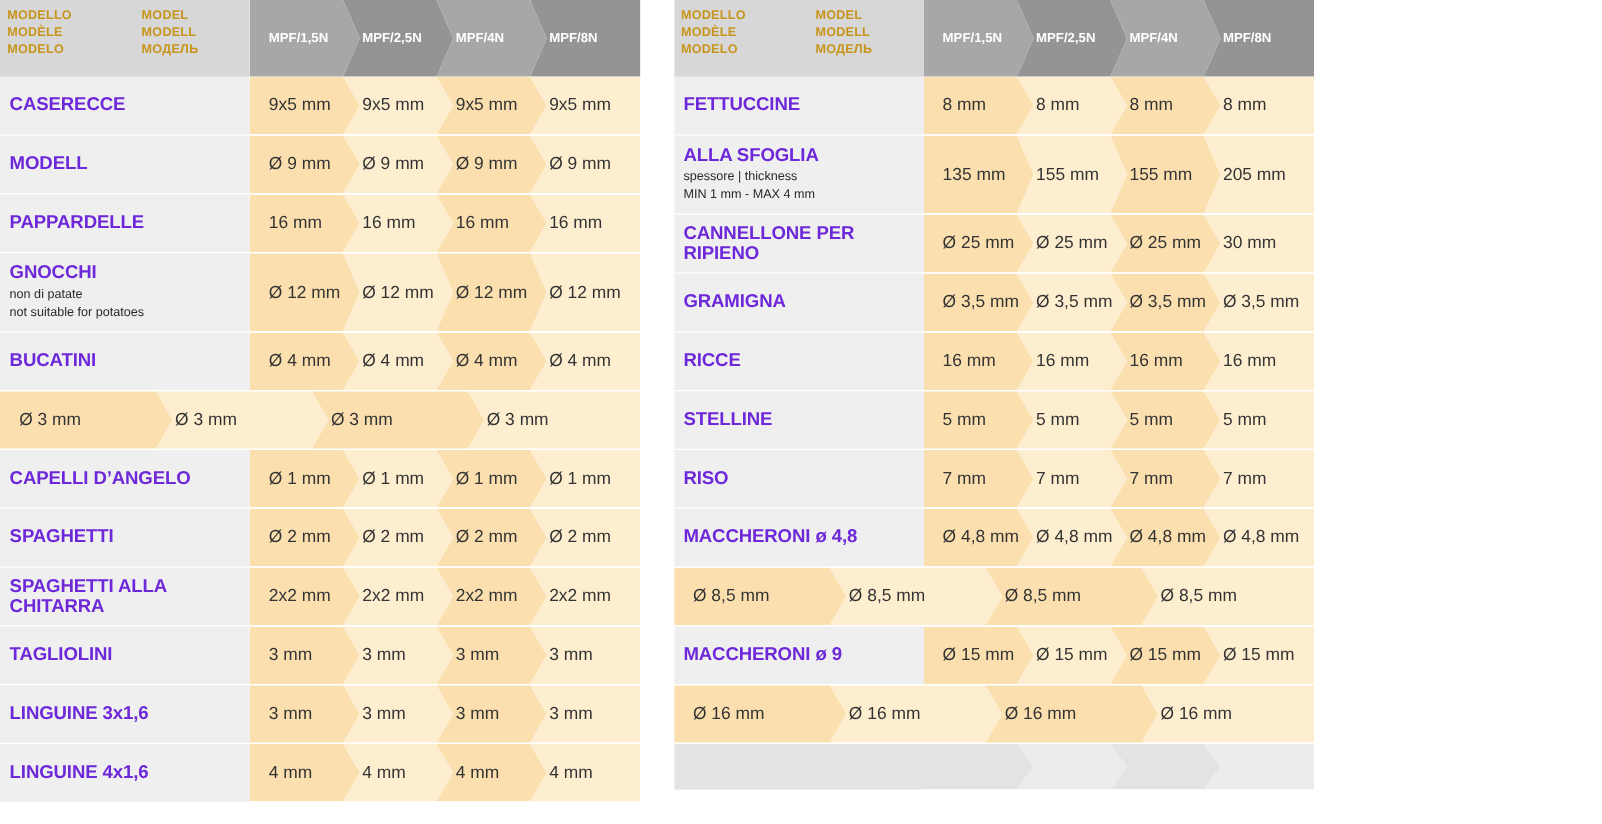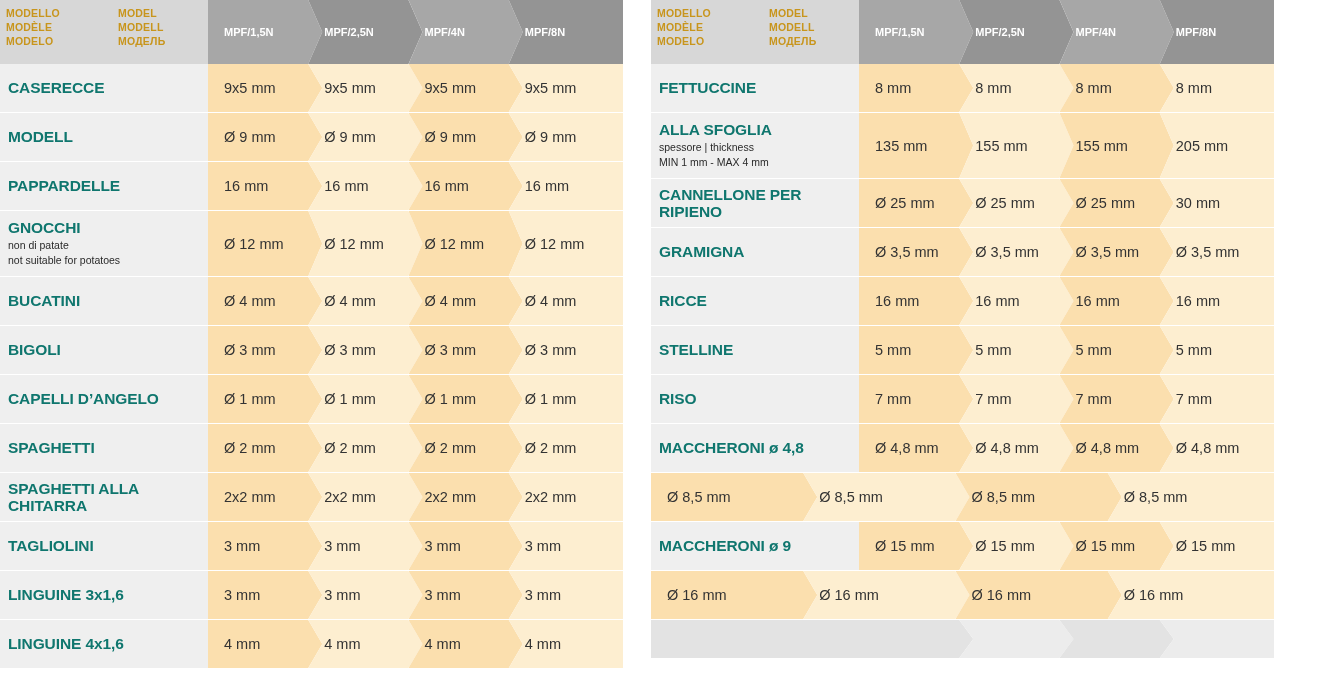--- a/index.html
+++ b/index.html
@@ -5,21 +5,21 @@
   * { box-sizing: border-box; }
   html, body {
     margin: 0; padding: 0;
     width: 1335px; height: 687px;
     background: #ffffff;
     font-family: "Liberation Sans", sans-serif;
     overflow: hidden;
   }
   .page {
     position: relative;
-    width: 1274px; height: 687px;
+    width: 1095px; height: 687px;
     display: flex;
     gap: 28px;
   }
   .table-block {
     width: 654px;
     display: flex;
     flex-direction: column;
   }
 
   
@@ -88,21 +88,21 @@
     width: 208px;
     background: #efefef;
     display: flex;
     flex-direction: column;
     justify-content: center;
     padding: 4px 6px 4px 8px;
   }
   .row-label .name {
     font-size: 15.5px;
     font-weight: 700;
-    color: #0f766e;
+    color: #6d28d9;
     letter-spacing: -0.1px;
     line-height: 1.12;
   }
   .row-label .sub {
     font-size: 10.5px;
     color: #2a2a2a;
     line-height: 1.3;
     font-weight: 400;
     margin-top: 2px;
   }
@@ -215,23 +215,20 @@
           <div class="name">BUCATINI</div>
         </div>
         <div class="row-cells">
           <div class="cell">Ø 4 mm</div>
           <div class="cell">Ø 4 mm</div>
           <div class="cell">Ø 4 mm</div>
           <div class="cell">Ø 4 mm</div>
         </div>
       </div>
       <div class="row">
-        <div class="row-label">
-          <div class="name">BIGOLI</div>
-        </div>
         <div class="row-cells">
           <div class="cell">Ø 3 mm</div>
           <div class="cell">Ø 3 mm</div>
           <div class="cell">Ø 3 mm</div>
           <div class="cell">Ø 3 mm</div>
         </div>
       </div>
       <div class="row">
         <div class="row-label">
           <div class="name">CAPELLI D’ANGELO</div>

